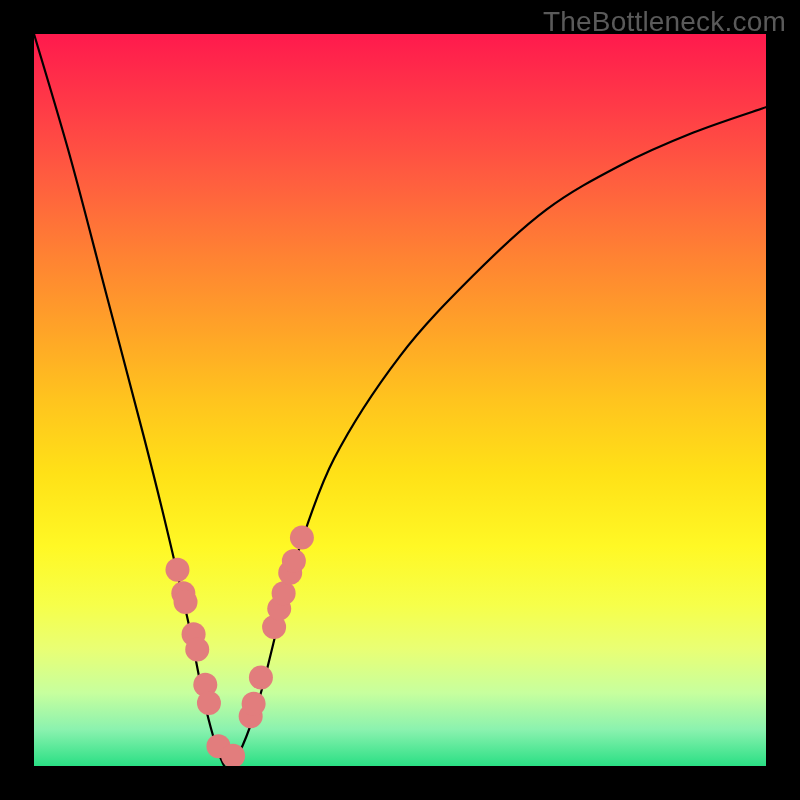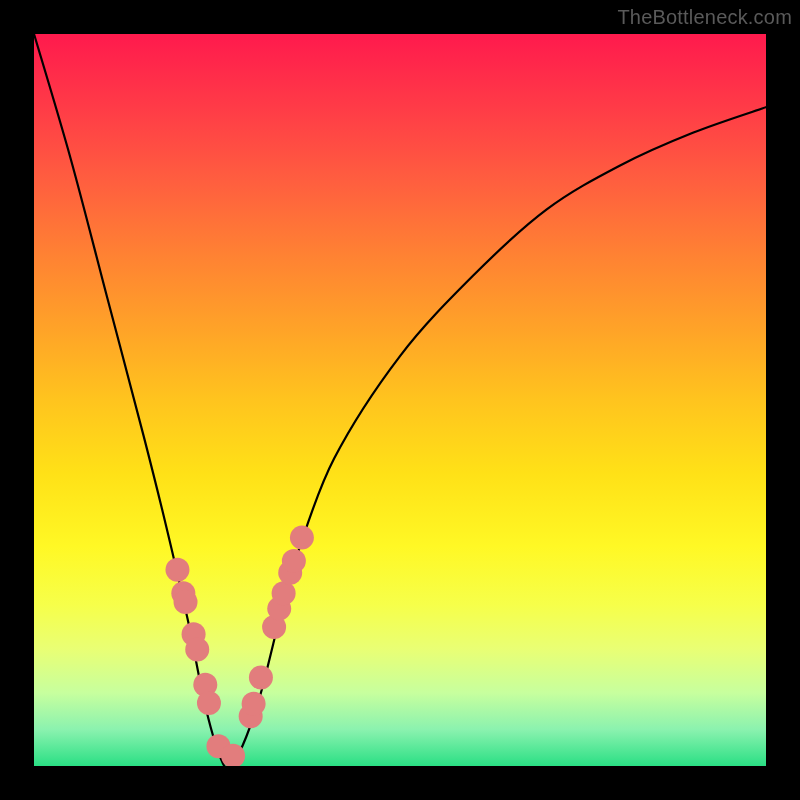--- a/index.html
+++ b/index.html
@@ -6,23 +6,23 @@
   html, body { width: 800px; height: 800px; overflow: hidden; }
   .outer {
     width: 800px;
     height: 800px;
     background: #000;
     position: relative;
   }
   .watermark {
     position: absolute;
     top: 6px;
-    right: 8px;
+    right: 14px;
     font-family: Arial, Helvetica, sans-serif;
-    font-size: 20px;
+    font-size: 28px;
     color: #5a5a5a;
     font-weight: 500;
     letter-spacing: 0.2px;
   }
   .plot {
     position: absolute;
     left: 34px;
     top: 34px;
     width: 732px;
     height: 732px;

